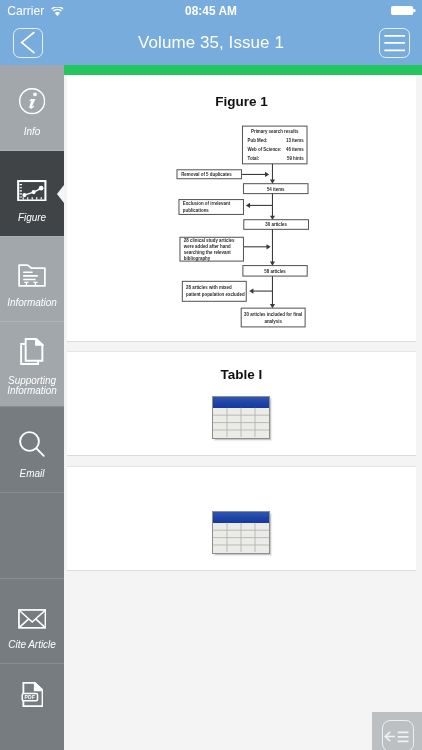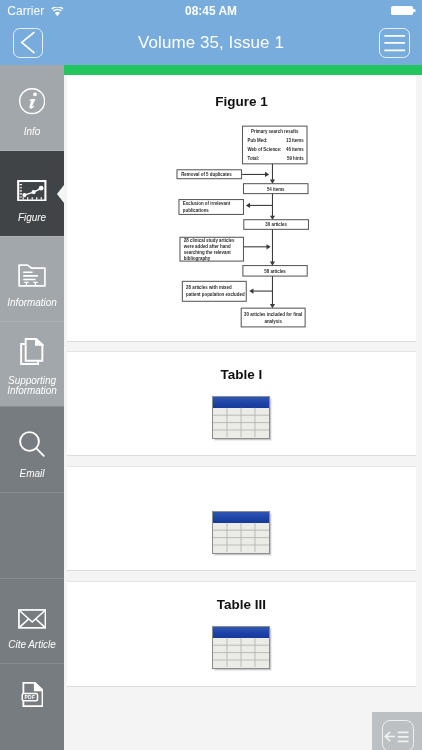--- a/index.html
+++ b/index.html
@@ -302,32 +302,20 @@
         <div class="tbl-head" style="height:10.8px"></div>
         <svg width="56" height="40.3" viewBox="0 0 56 40.3" style="position:absolute;left:0;top:0;">
           <g stroke="#b5b5b0" stroke-width="0.9">
             <path d="M14 10.8 V40.3 M28 10.8 V40.3 M42 10.8 V40.3"></path>
             <path d="M0 18.2 H56 M0 25.6 H56 M0 33 H56"></path>
           </g>
         </svg>
       </div>
     </div>
 
-    <div class="card" style="top:506px; height:105.6px;">
-      <div class="card-title" style="top:14.8px">Table III</div>
-      <div class="tbl-thumb" style="left:144.6px; top:44.2px; width:58.2px; height:42.6px;">
-        <div class="tbl-head" style="height:10.8px"></div>
-        <svg width="56" height="40.3" viewBox="0 0 56 40.3" style="position:absolute;left:0;top:0;">
-          <g stroke="#b5b5b0" stroke-width="0.9">
-            <path d="M14 10.8 V40.3 M28 10.8 V40.3 M42 10.8 V40.3"></path>
-            <path d="M0 18.2 H56 M0 25.6 H56 M0 33 H56"></path>
-          </g>
-        </svg>
-      </div>
-    </div>
 
     <div class="fab">
       <div class="fab-inner">
         <svg width="32.8" height="32.4" viewBox="0 0 32.8 32.4" style="position:absolute;left:-1.35px;top:-1.35px;">
           <path d="M14 16.5 H4.6 M9.2 11.9 L4.2 16.5 L9.2 21.1" stroke="#f0f1f1" stroke-width="1.6" fill="none" stroke-linecap="butt" stroke-linejoin="miter"></path>
           <path d="M16.7 12.3 H27.5 M16.7 16.9 H27.5 M16.7 21.3 H27.5" stroke="#f0f1f1" stroke-width="1.7" stroke-linecap="butt"></path>
         </svg>
       </div>
     </div>
 

